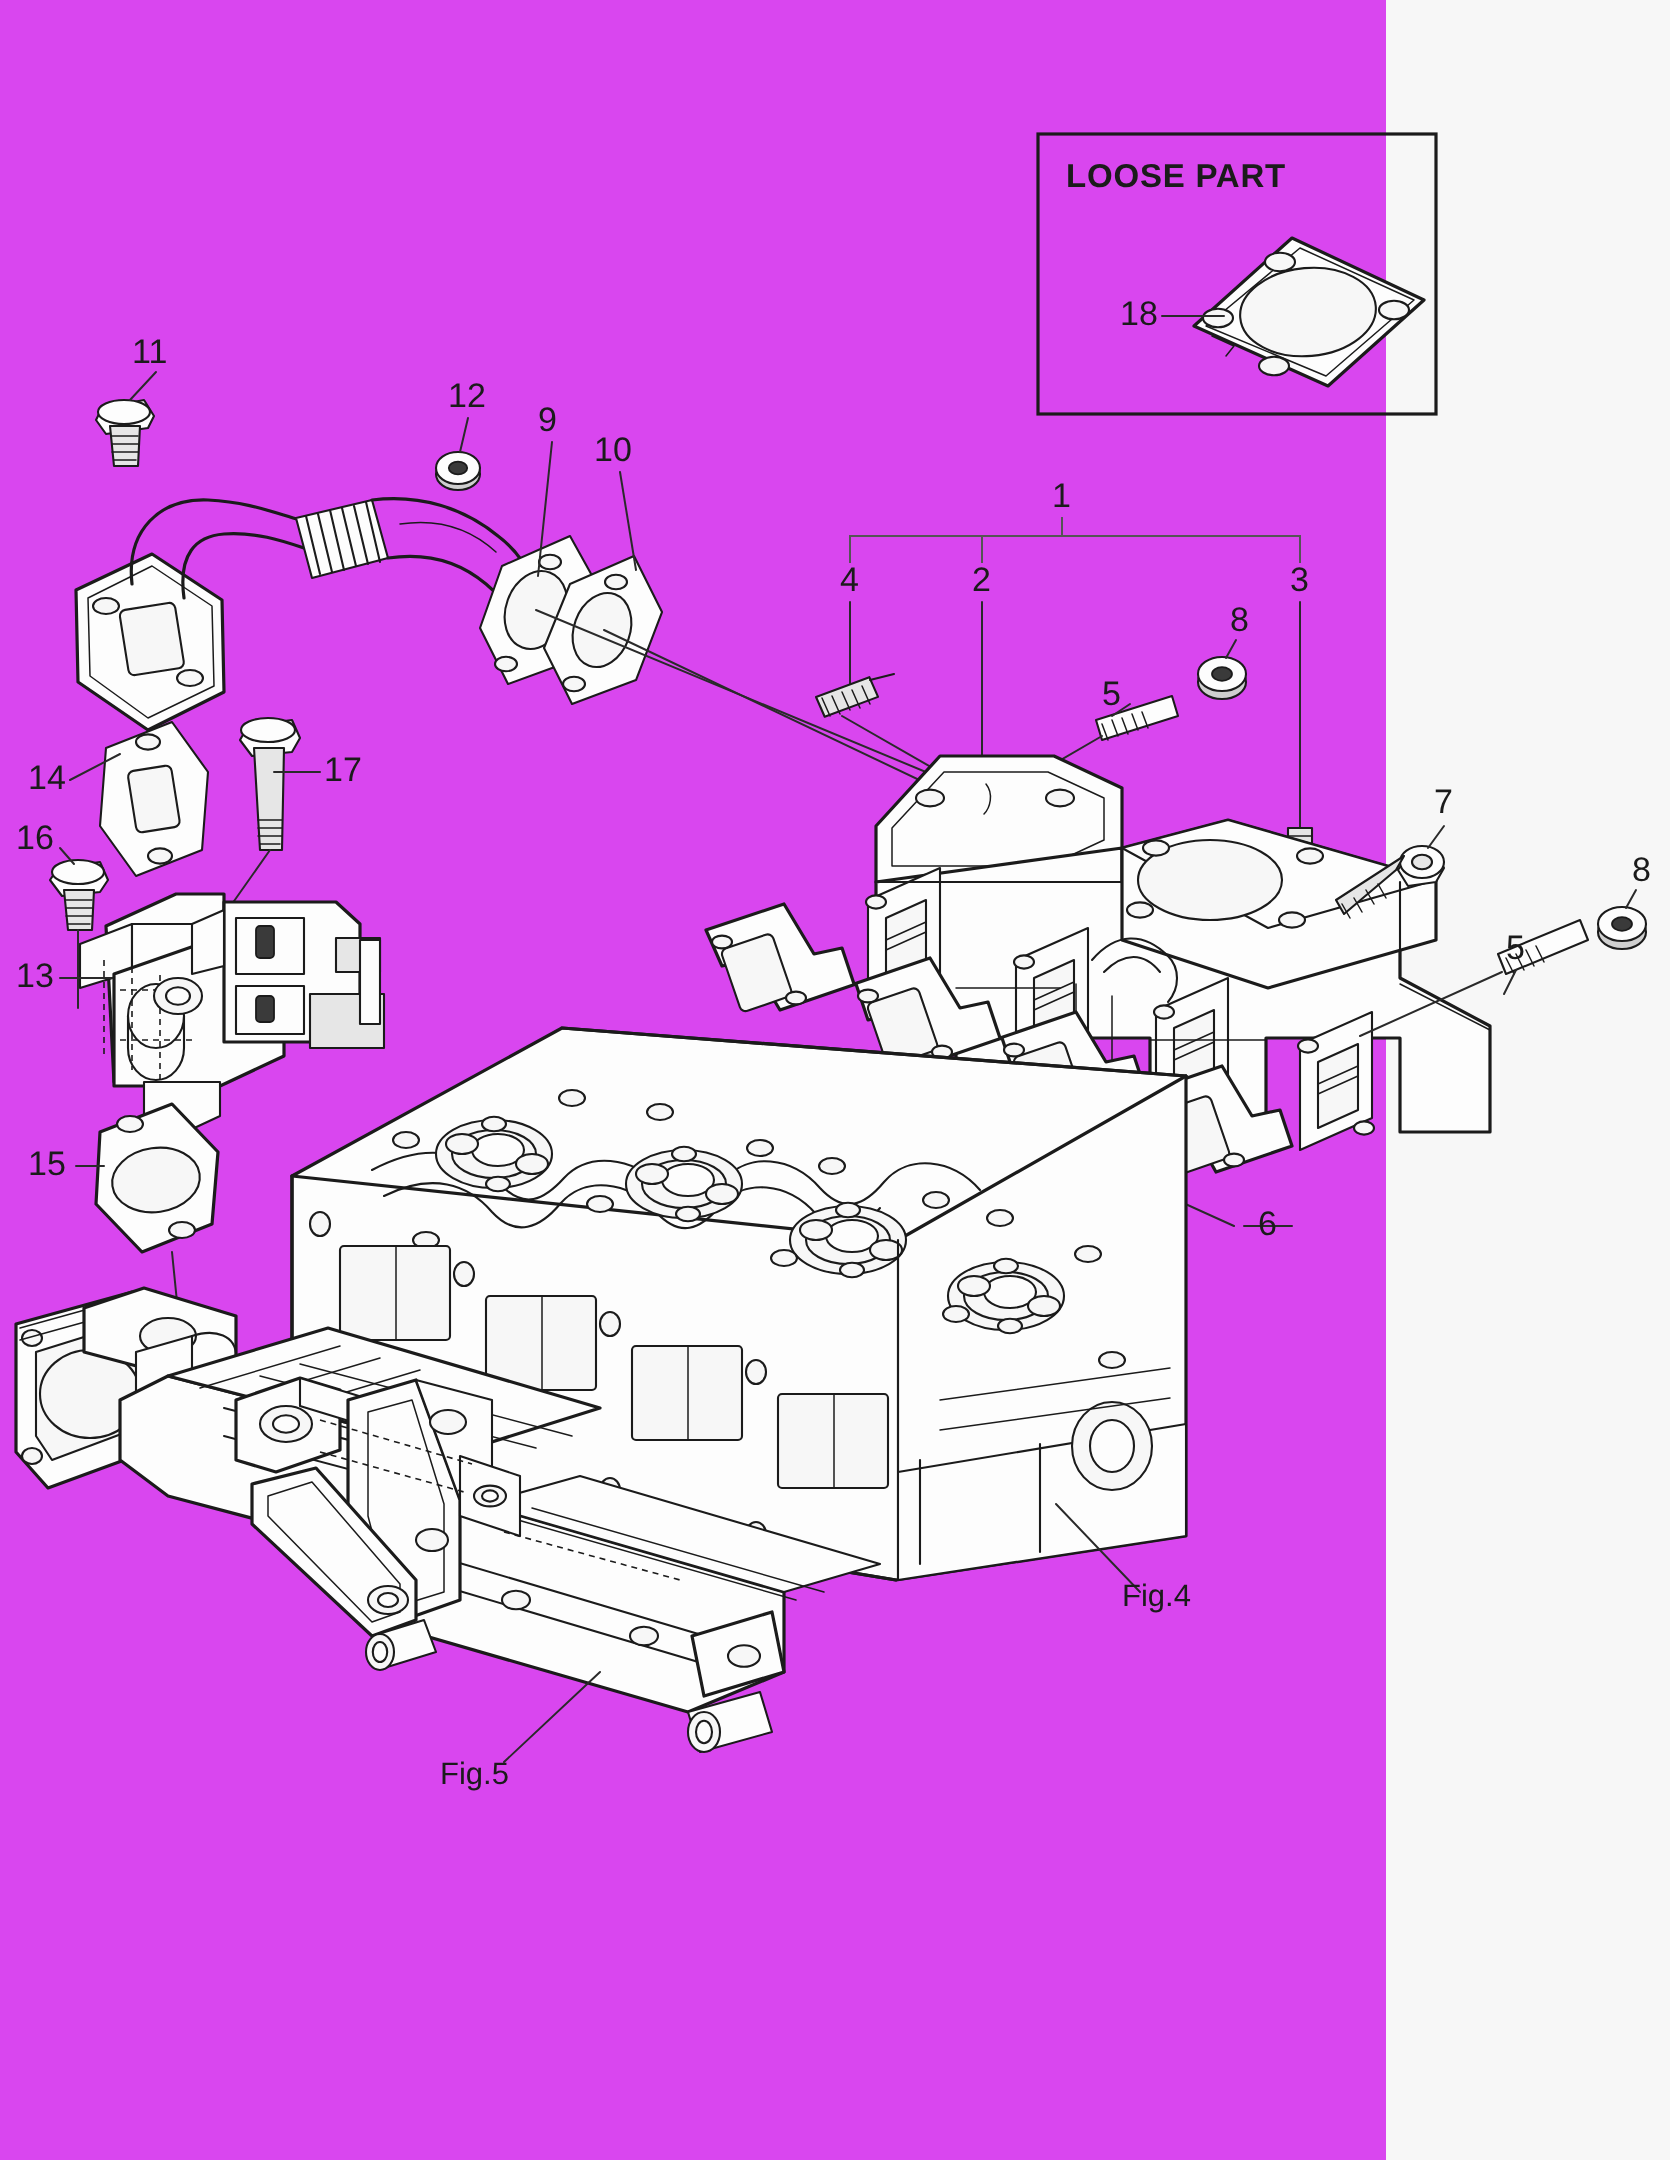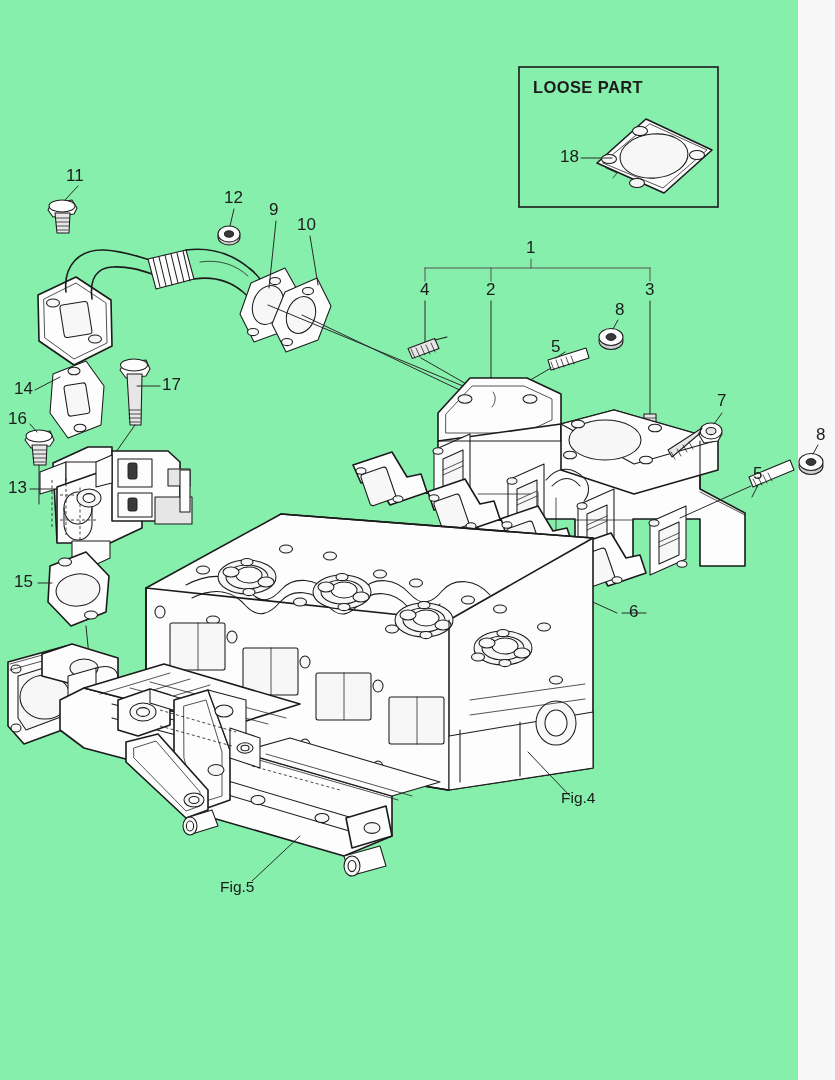--- a/index.html
+++ b/index.html
@@ -11,23 +11,23 @@
   body {
     width: 835px;
     height: 1080px;
     font-family: "Liberation Sans", sans-serif;
     overflow: hidden;
     position: relative;
   }
   #sheet {
     position: absolute;
     left: 0; top: 0;
-    width: 798px;
+    width: 693px;
     height: 1080px;
-    background: #86efac;
+    background: #d946ef;
   }
   svg.diagram {
     display: block;
     width: 835px;
     height: 1080px;
   }
   .ln  { fill: none; stroke: #1b1b1b; stroke-width: 1.05; stroke-linecap: round; stroke-linejoin: round; }
   .ln2 { fill: none; stroke: #1b1b1b; stroke-width: 1.6;  stroke-linecap: round; stroke-linejoin: round; }
   .lnT { fill: none; stroke: #1b1b1b; stroke-width: 0.75; stroke-linecap: round; stroke-linejoin: round; }
   .leader { fill: none; stroke: #2a2a2a; stroke-width: 1.0; stroke-linecap: round; }

